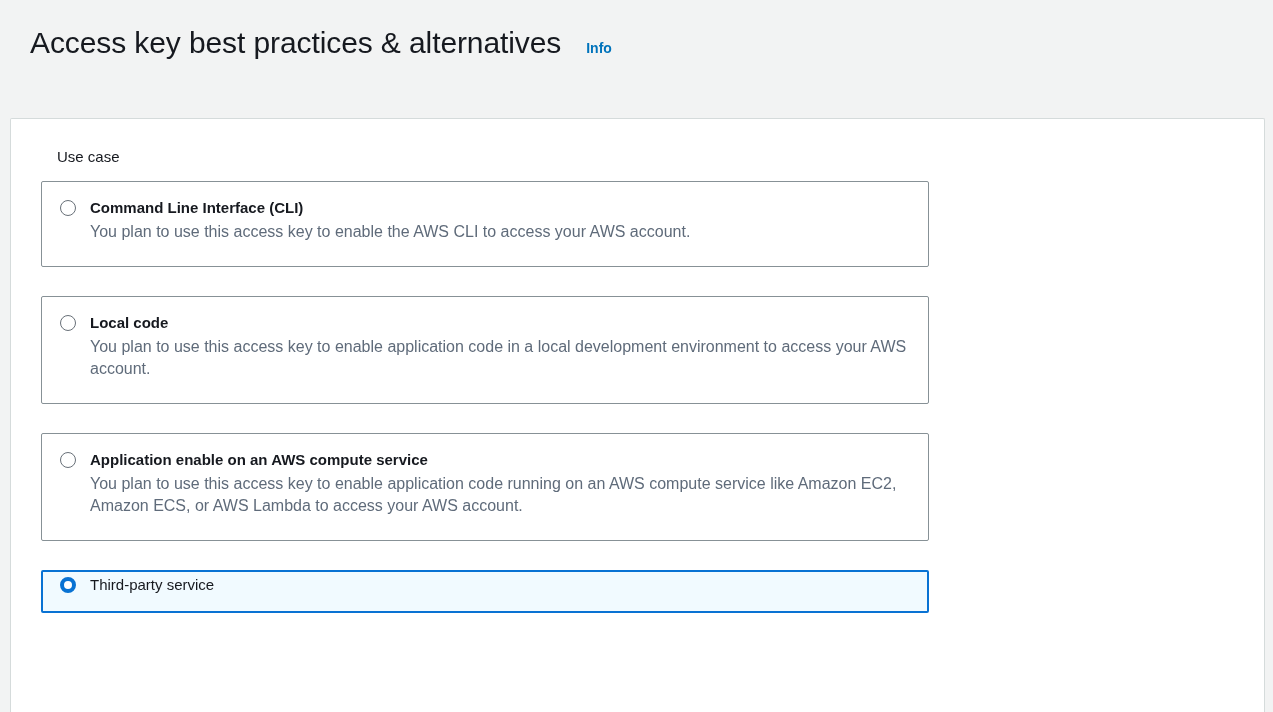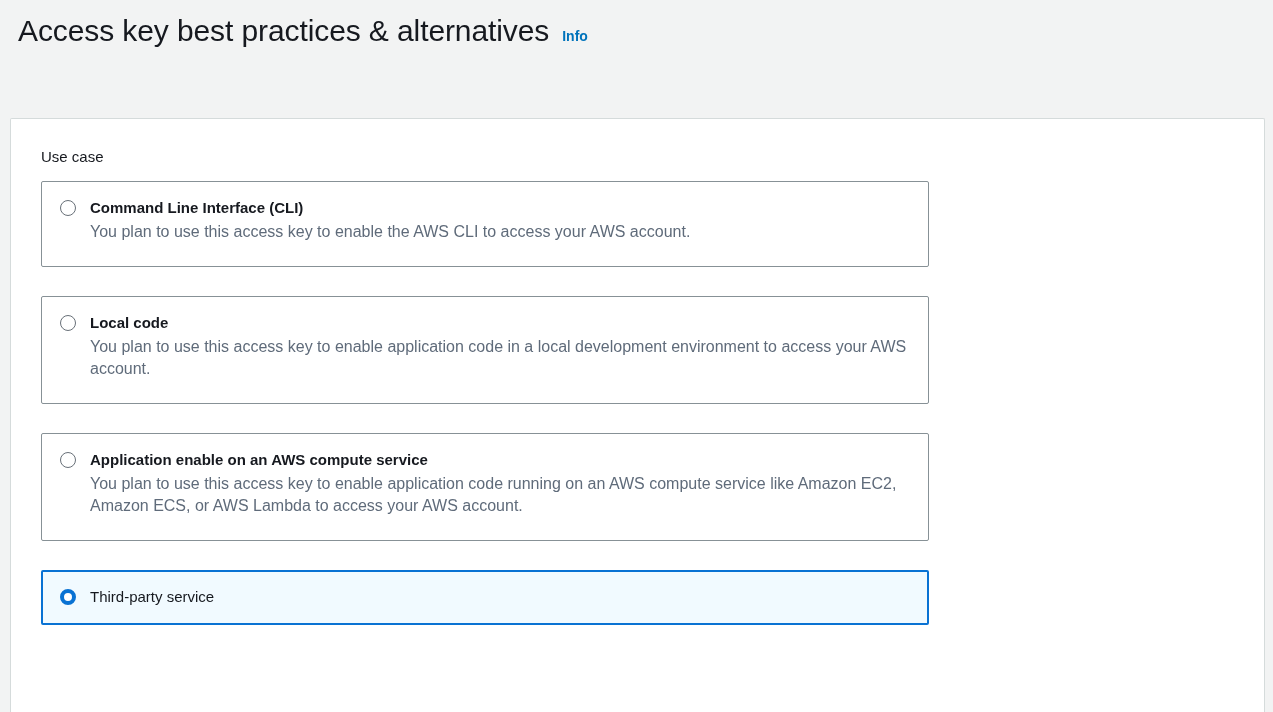--- a/index.html
+++ b/index.html
@@ -29,21 +29,21 @@
     display: flex;
     align-items: baseline;
     gap: 9px;
   }
   .page-title {
     font-size: 30px;
     font-weight: 400;
     color: #16191f;
     letter-spacing: -0.1px;
     line-height: 38px;
-    margin: 4px;
+    margin: 16px;
   }
   .info-link {
     font-size: 14px;
     font-weight: 700;
     color: #0073bb;
     text-decoration: none;
     cursor: pointer;
     line-height: 18px;
   }
 
@@ -71,21 +71,21 @@
 
   .container-inner {
     padding: 28px 0 0 30px;
   }
 
   .field-label {
     font-size: 15px;
     font-weight: 400;
     color: #16191f;
     line-height: 20px;
-    margin: 0 0 14px 0;
+    margin: 0 0 14px 16px;
   }
 
   
   .card-list {
     display: flex;
     flex-direction: column;
     gap: 29px;
     width: 888px;
   }
 
@@ -97,21 +97,21 @@
     background: #ffffff;
     padding: 16px 18px 23px 18px;
     cursor: pointer;
     display: flex;
     align-items: flex-start;
     gap: 14px;
   }
   .radio-card.selected {
     border: 2px solid #0972d3;
     background: #f1faff;
-    padding: 15px 17px 16px 17px;
+    padding: 3px 17px 16px 17px;
   }
 
   .radio-outer {
     flex: 0 0 auto;
     width: 16px;
     height: 16px;
     margin-top: 2px;
     border-radius: 50%;
     border: 1.6px solid #687078;
     background: #ffffff;

